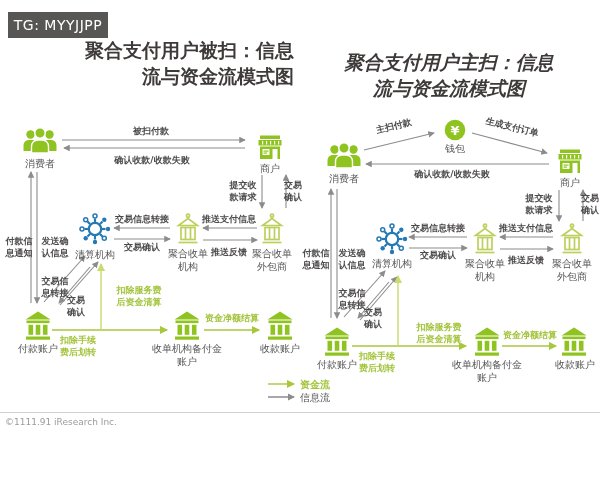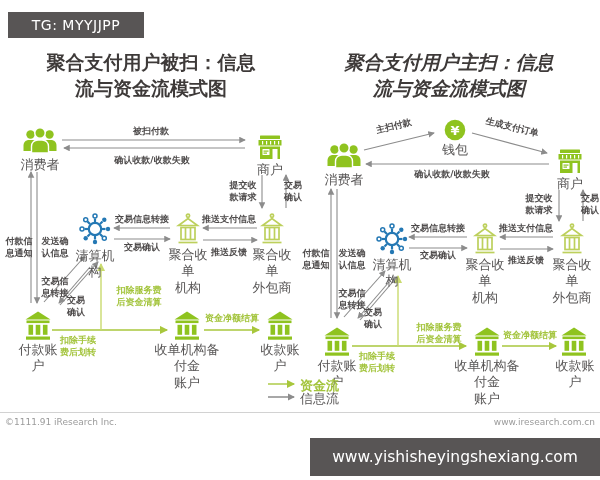--- a/index.html
+++ b/index.html
@@ -1,27 +1,27 @@
 <!DOCTYPE html>
 <html><head>
 <meta charset="utf-8">
 <style>
   html,body{margin:0;padding:0;}
   body{width:600px;height:480px;background:#fff;position:relative;overflow:hidden;
        font-family:"DejaVu Sans",sans-serif;}
   .stage{position:absolute;left:0;top:0;width:600px;height:480px;}
   .banner{position:absolute;background:#585555;color:#fff;display:flex;align-items:center;justify-content:center;}
-  .tg{left:8px;top:12px;width:136px;height:26px;font-size:14px;letter-spacing:.5px;}
+  .tg{left:8px;top:12px;width:100px;height:26px;font-size:14px;letter-spacing:.5px;}
   .wm{left:310px;top:438px;width:290px;height:38px;font-size:15.5px;}
   .title{position:absolute;font-weight:bold;font-size:19px;line-height:1.35;color:#3e3a39;
          text-align:center;white-space:pre-line;}
   .lbl{position:absolute;font-size:9px;line-height:1.3;font-weight:bold;color:#4e4b4b;
        text-align:center;white-space:pre-line;}
-  .nlbl{position:absolute;font-size:13px;line-height:1.25;font-weight:normal;color:#595757;
-        text-align:center;white-space:pre-line;font-family:Liberation Mono, monospace;}
+  .nlbl{position:absolute;font-size:10px;line-height:1.25;font-weight:normal;color:#595757;
+        text-align:center;white-space:pre-line;}
   .green{color:#a3c43c;}
   .rotneg{transform:rotate(-14deg);}
   .rotpos{transform:rotate(14deg);}
   .icon{position:absolute;line-height:0;}
   .foot{position:absolute;font-size:9px;color:#9b9b9b;}
   .divider{position:absolute;left:0;top:412px;width:600px;height:1px;background:#d2d2d2;}
   svg.overlay{position:absolute;left:0;top:0;}
 </style>
 </head>
 <body>
@@ -80,21 +80,21 @@
       <line x1="352" y1="346" x2="466" y2="346" stroke="#a8c73c" stroke-width="1.4" marker-end="url(#agr)"></line>
       <line x1="398" y1="346" x2="398" y2="276" stroke="#c9da6e" stroke-width="1.4" marker-end="url(#alg)"></line>
       <line x1="502" y1="346" x2="556" y2="346" stroke="#a8c73c" stroke-width="1.4" marker-end="url(#agr)"></line>
     </g>
     <g>
       <line x1="268" y1="384" x2="294" y2="384" stroke="#a8c73c" stroke-width="1.4" marker-end="url(#agr)"></line>
       <line x1="268" y1="397" x2="294" y2="397" stroke="#6f6f6f" stroke-width="1.2" marker-end="url(#ag)"></line>
     </g>
   </svg>
 
-  <div class="title" style="left:8px;top:50px;width:286px;">聚合支付用户被扫：信息
+  <div class="title" style="left:8px;top:38px;width:286px;text-align:right;">聚合支付用户被扫：信息
 流与资金流模式图</div>
   <div class="title" style="left:306px;top:50px;width:286px;font-style:italic;">聚合支付用户主扫：信息
 流与资金流模式图</div>
 
   <div class="icon" style="left:22px;top:124px;"><svg width="36" height="32" viewBox="0 0 36 32">
         <g fill="#8fc31f">
     <circle cx="8.5" cy="10.5" r="4.2"></circle>
           <path d="M1.5 27v-5.5c0-3.3 2.4-5.5 5.5-5.5h3c3.1 0 5.5 2.2 5.5 5.5V27Z"></path>
     <circle cx="27.5" cy="10.5" r="4.2"></circle>
           <path d="M20.5 27v-5.5c0-3.3 2.4-5.5 5.5-5.5h3c3.1 0 5.5 2.2 5.5 5.5V27Z"></path>
@@ -376,22 +376,18 @@
     <rect x="1" y="25.5" width="24" height="3.2"></rect>
         </g>
       </svg></div>
   <div class="nlbl" style="left:550px;top:359px;width:50px;">收款账户</div>
 
   <div class="nlbl green" style="left:300px;top:379px;width:44px;text-align:left;font-weight:bold;">资金流</div>
   <div class="nlbl" style="left:300px;top:392px;width:44px;text-align:left;">信息流</div>
 
   <div class="divider"></div>
   <div class="foot" style="left:5px;top:417px;">©1111.91 iResearch Inc.</div>
-  <div class="foot" style="left:440px;top:417px;width:155px;text-align:right;">www.iresearch.com.cn</div>
 
   <div class="banner tg">
       <span>TG: MYYJJPP</span>
     </div>
-  <div class="banner wm">
-      <span>www.yishisheyingshexiang.com</span>
-    </div>
 
 </div>
 
 </body></html>

